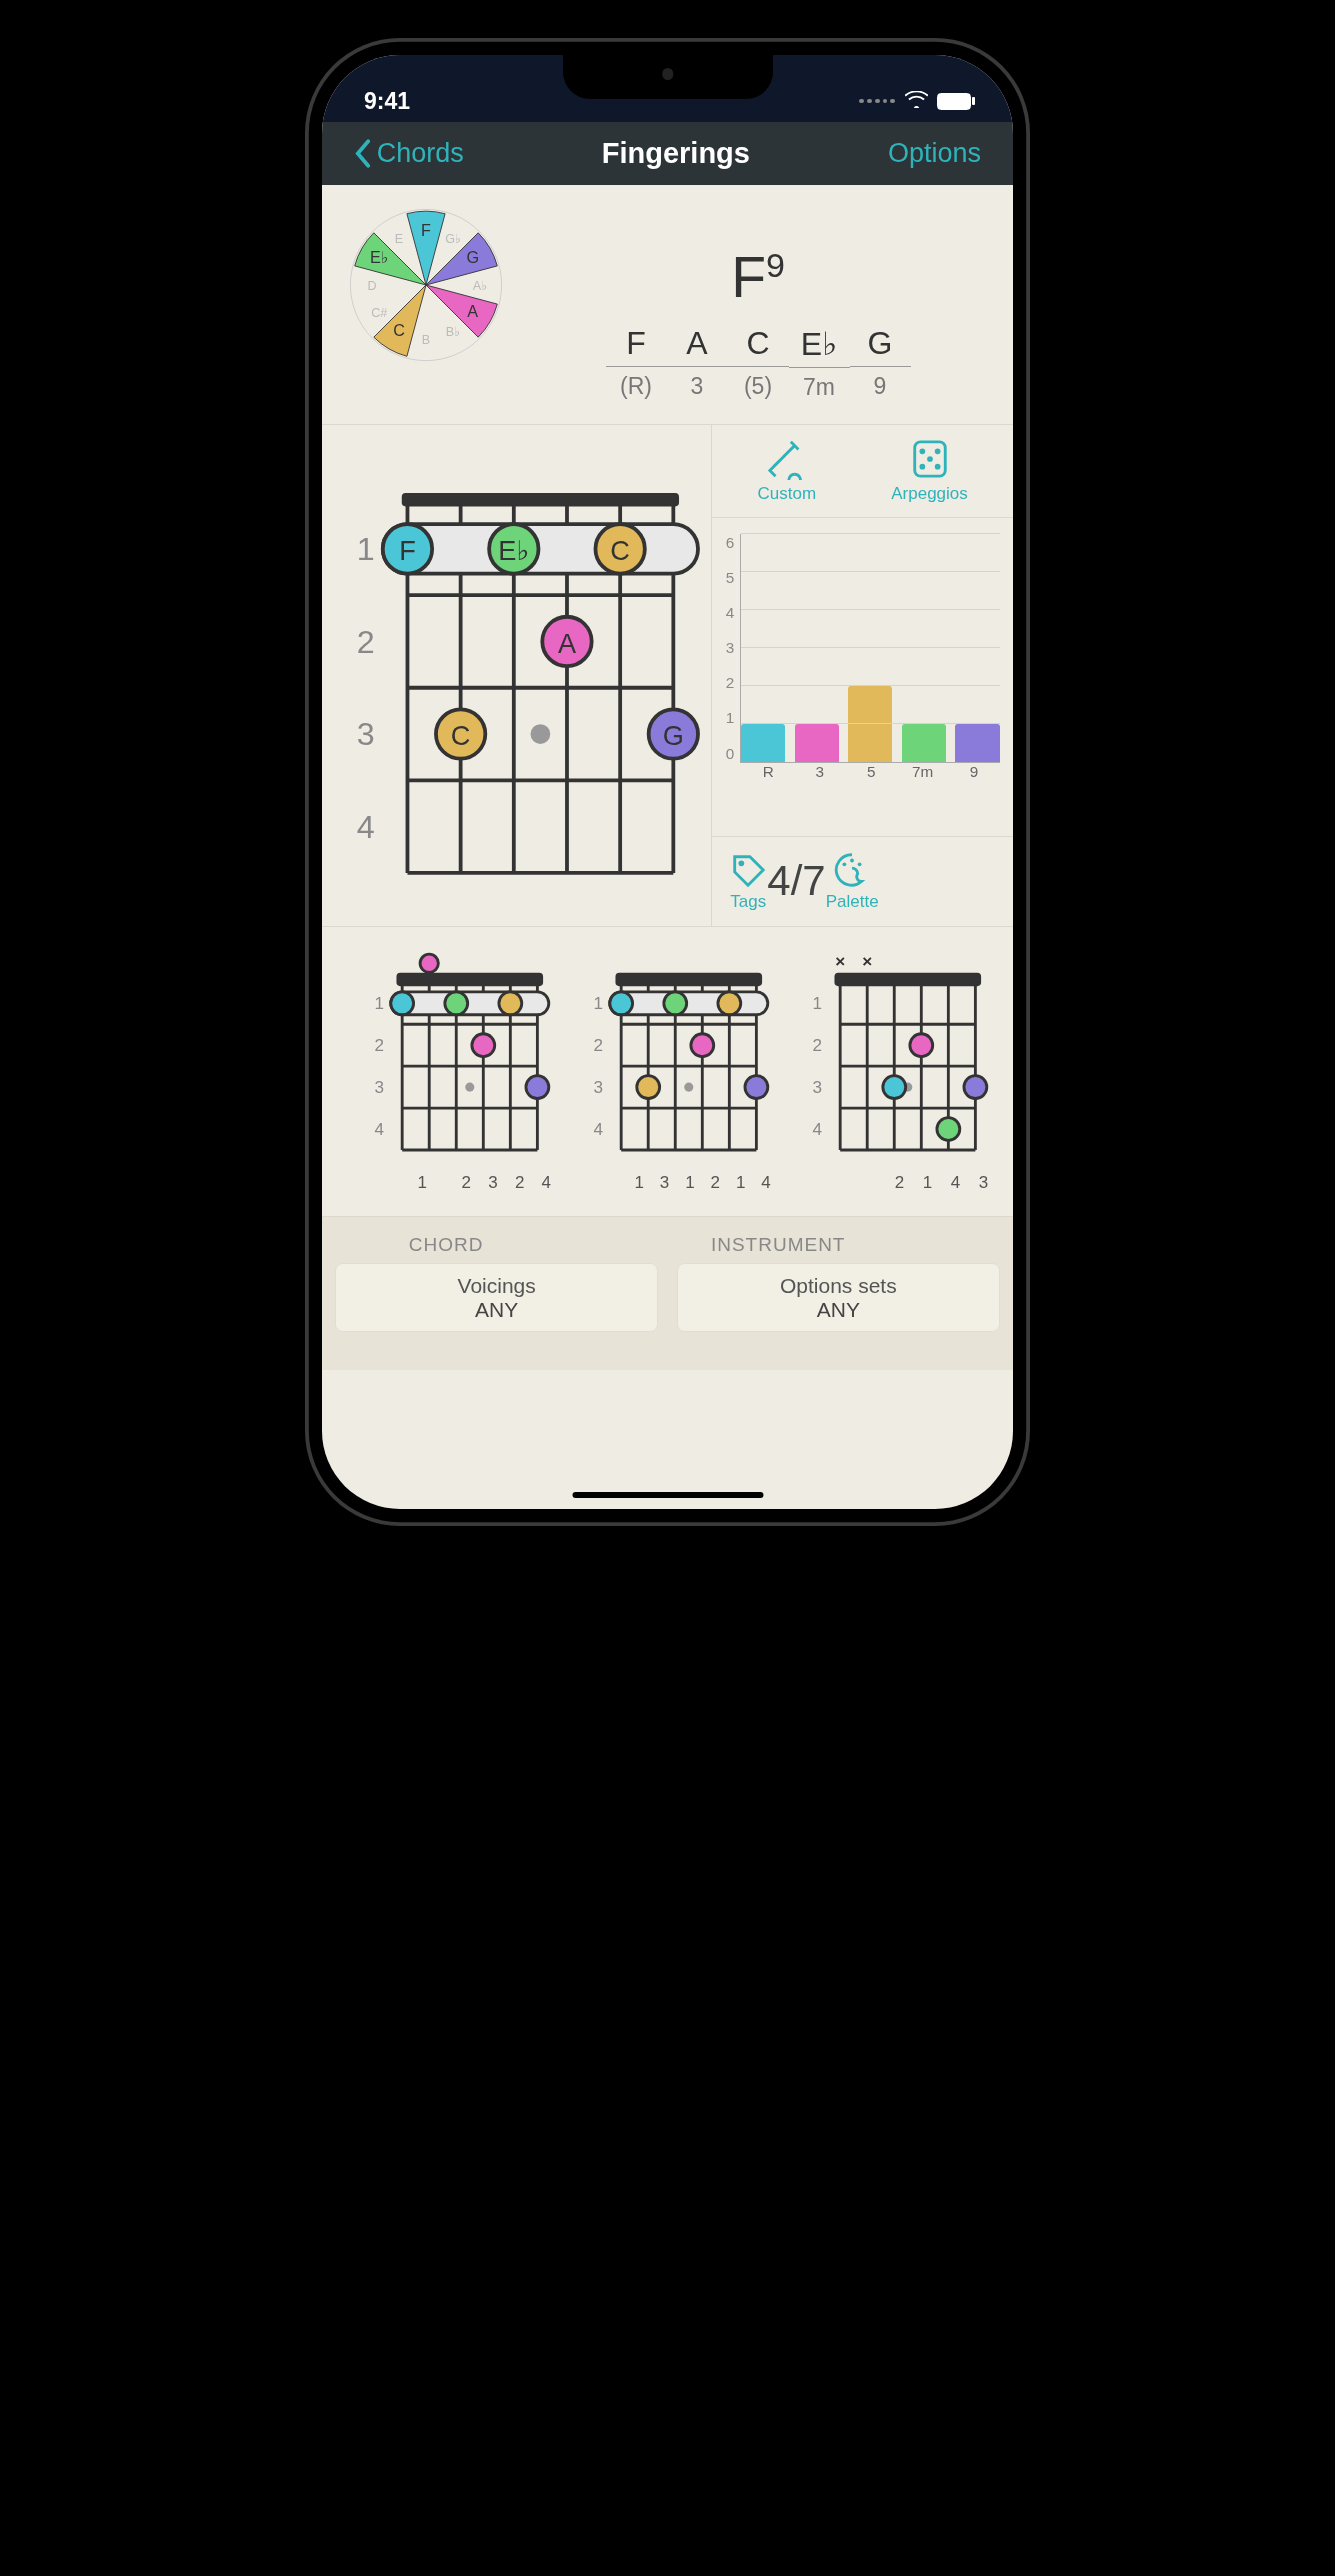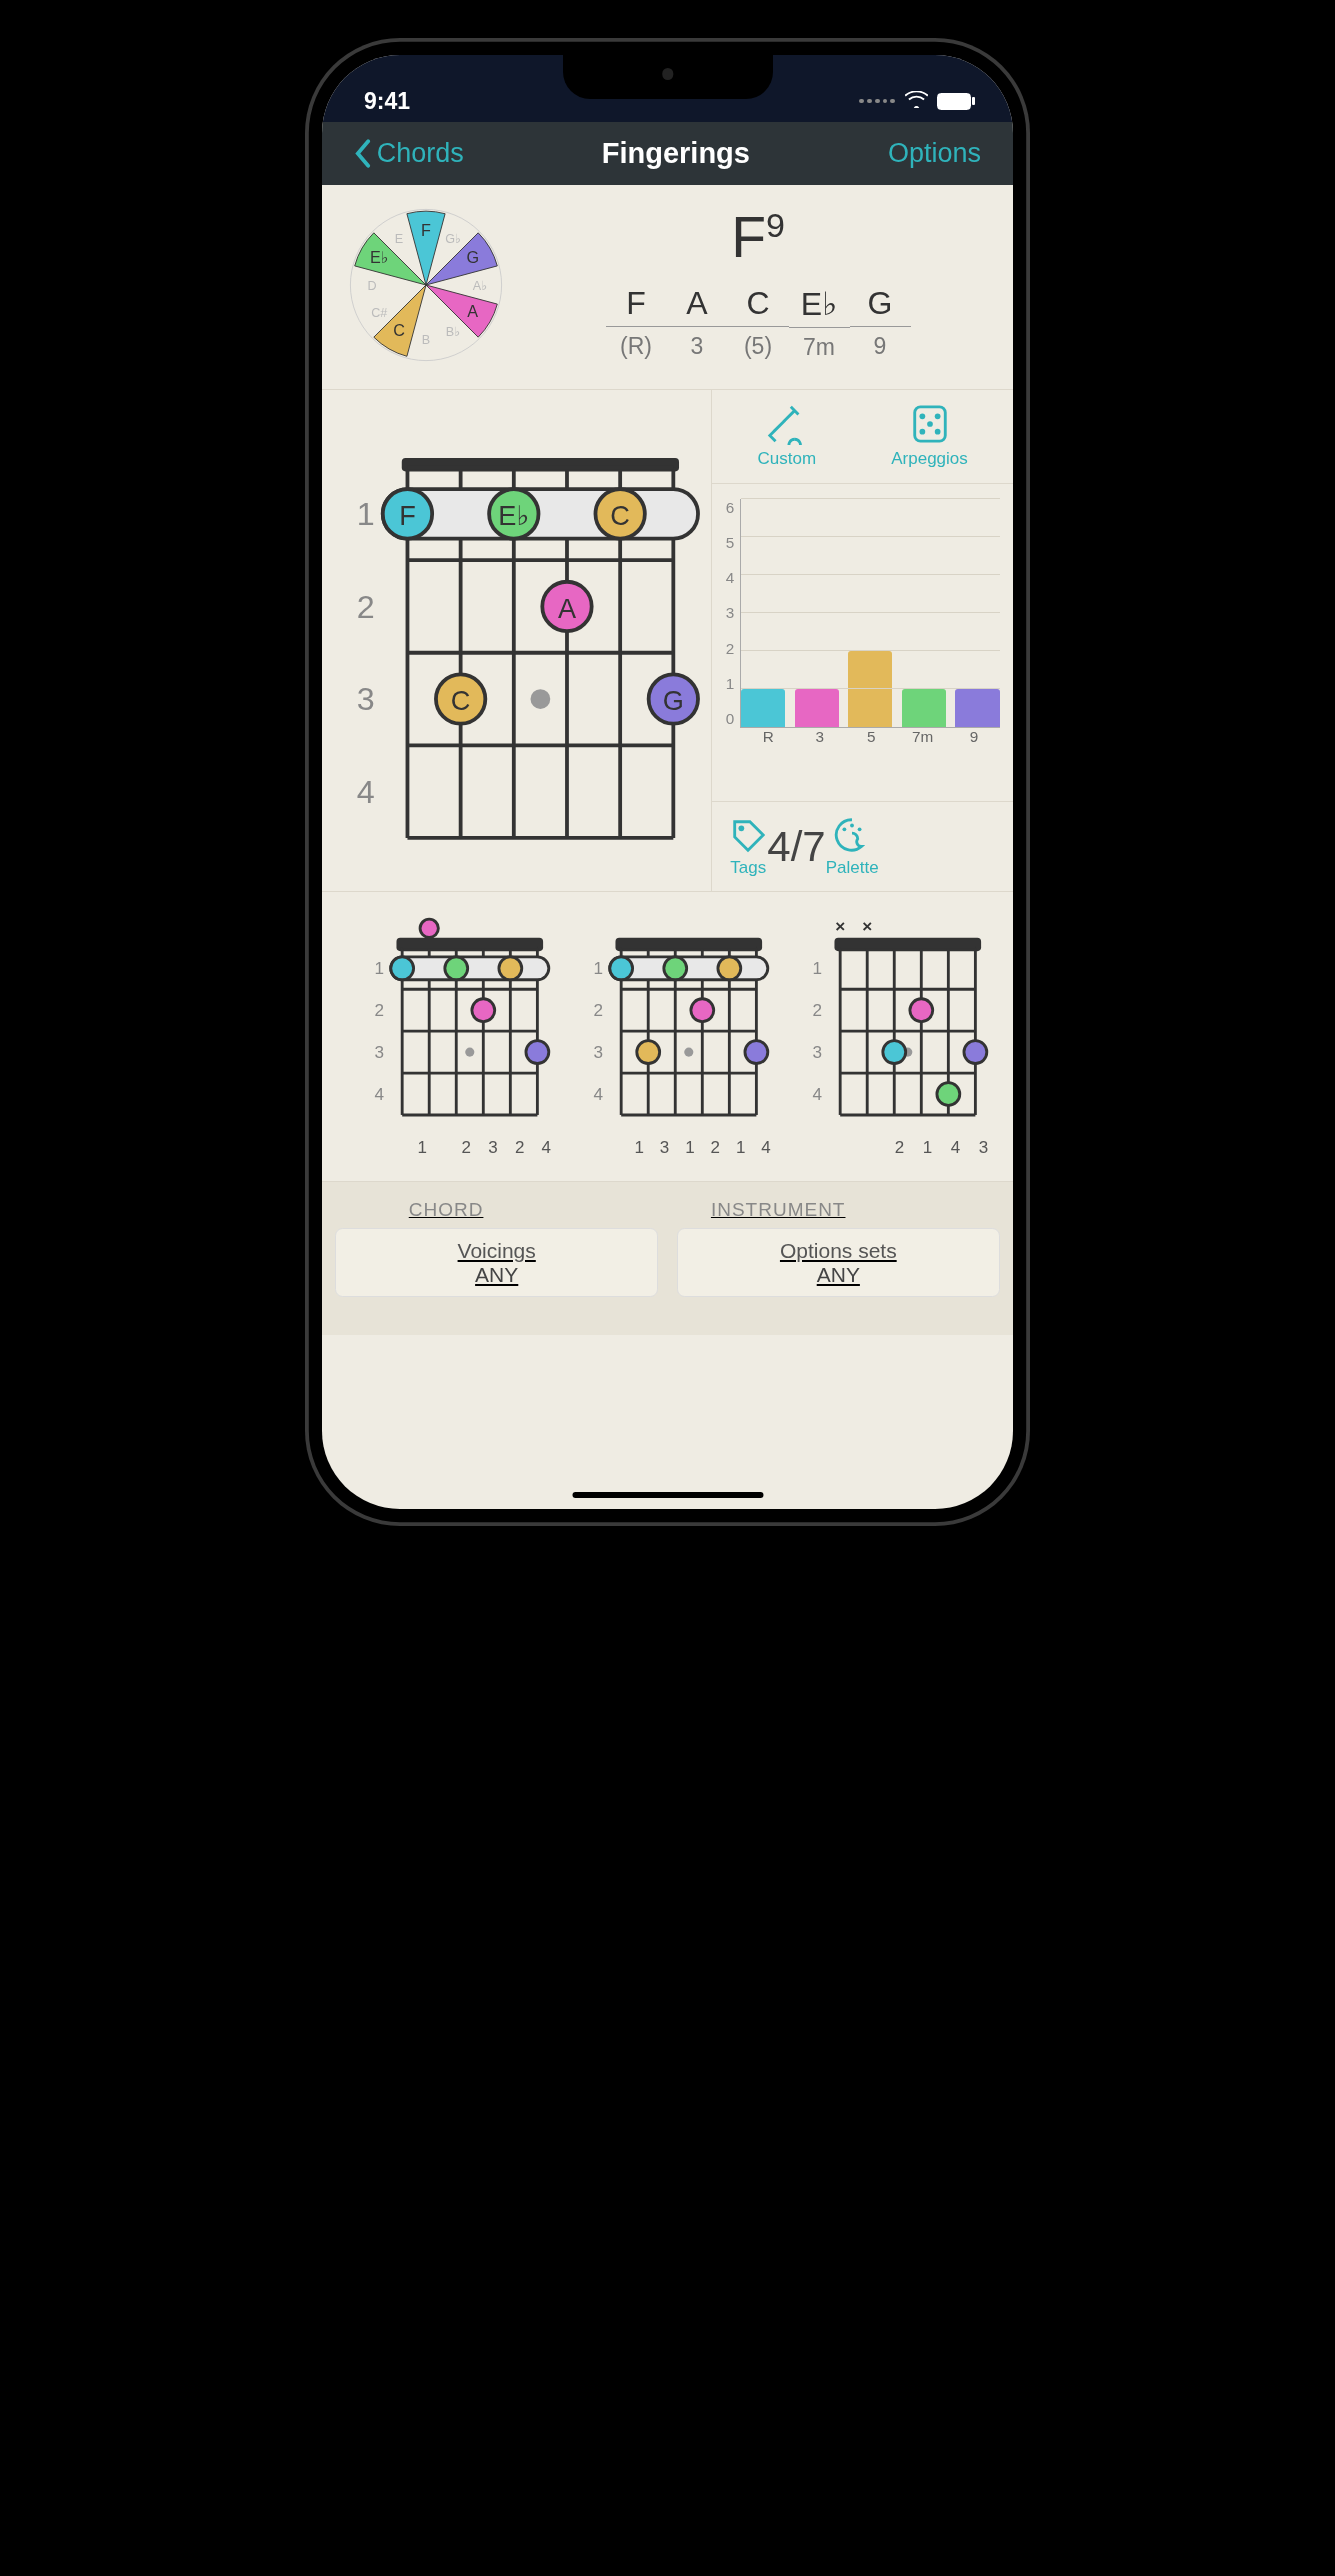--- a/index.html
+++ b/index.html
@@ -79,21 +79,21 @@
 
   
   .chord-header {
     background: #efece3;
     padding: 19px 23px 23px 23px;
     display:flex;
     gap: 19px;
     border-bottom: 1.9px solid #ddd8cc;
   }
   .wheel { width:162px; height:162px; position:relative; flex:none; }
-  .chord-info { flex:1; text-align:center; }
+  .chord-info { flex:1; text-align:center;margin-top:40px; }
   .chord-name { font-size:57px; color:#333; font-weight:400; }
   .chord-name sup { font-size:34px; vertical-align: super; }
   .note-table { margin:15.3px auto 0; display:flex; justify-content:center; gap:0; }
   .note-col { width:61px; text-align:center; }
   .note-top { font-size:32px; color:#333; border-bottom:1px solid #999; padding-bottom:3.8px;}
   .note-bot { font-size:23px; color:#777; padding-top:5.7px;}
 
   
   .main-panel {
     display:flex;
@@ -158,21 +158,20 @@
     flex:none;
     width: 200px;
   }
   .thumb svg { display:block; }
   .thumb-fingers { display:flex; justify-content:space-around; font-size:17px; color:#555; margin-top:3.8px;}
 
   
   .filters {
     background:#e7e3d7;
     padding: 17px 13.4px 38px 13.4px;
-    text-decoration: underline;
   }
   .filter-headers { display:flex; color:#888; font-size:19px; letter-spacing:1px; margin-bottom:7.6px;}
   .filter-headers .h1 { flex:1; text-align:center;}
   .filter-headers .h2 { flex:2; text-align:center;}
   .filter-row { display:flex; gap:19px; }
   .filter-btn {
     flex:1;
     background:#f2efe5;
     border-radius:7.6px;
     border:1px solid #ddd;

